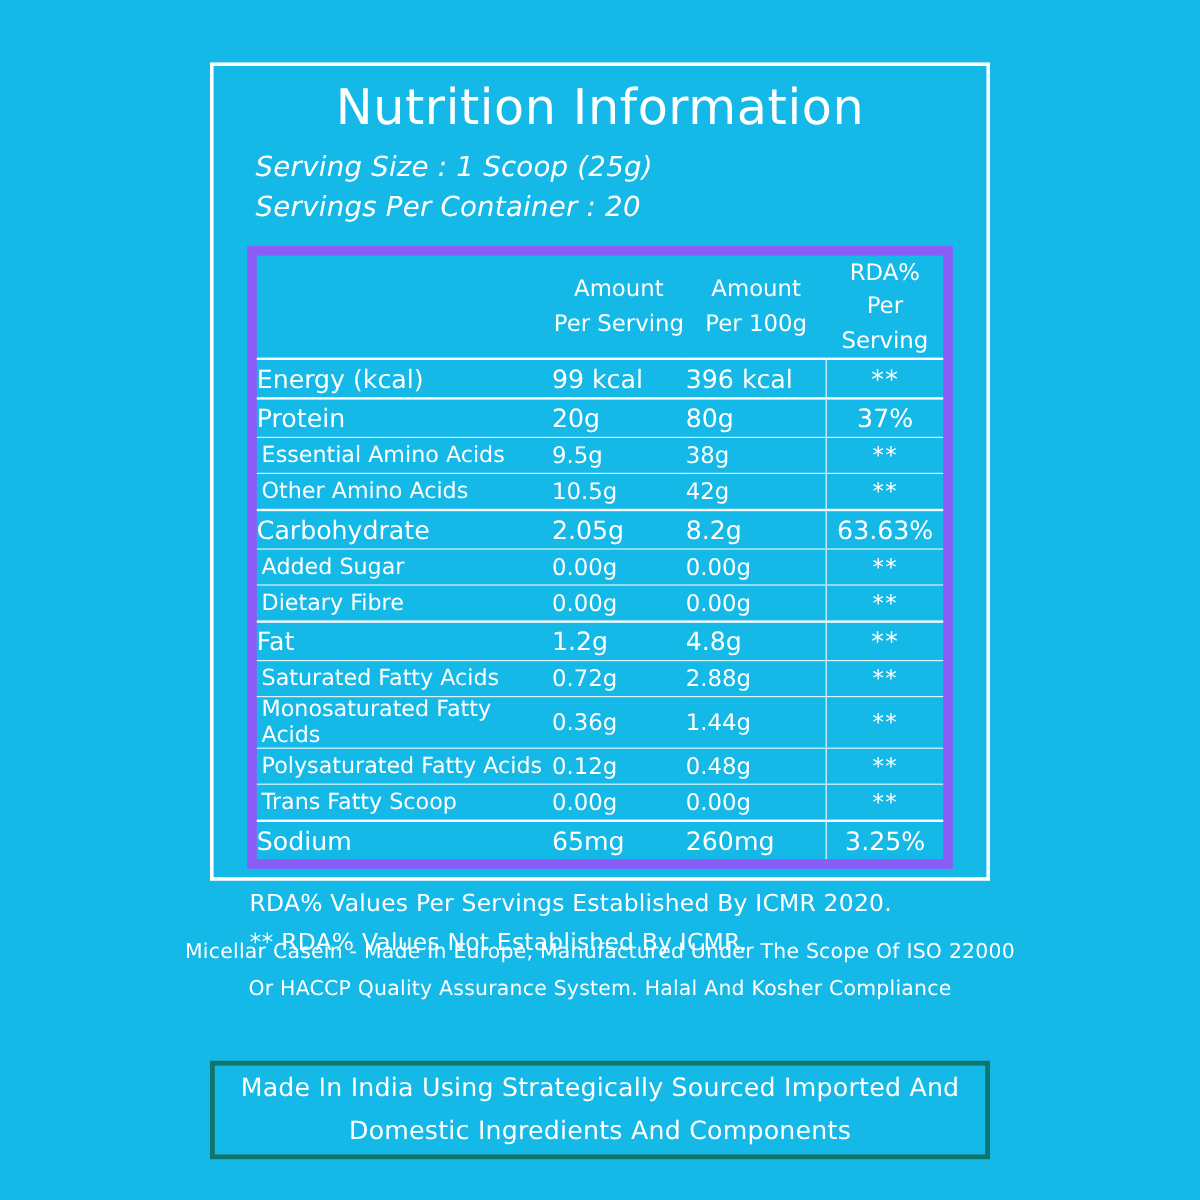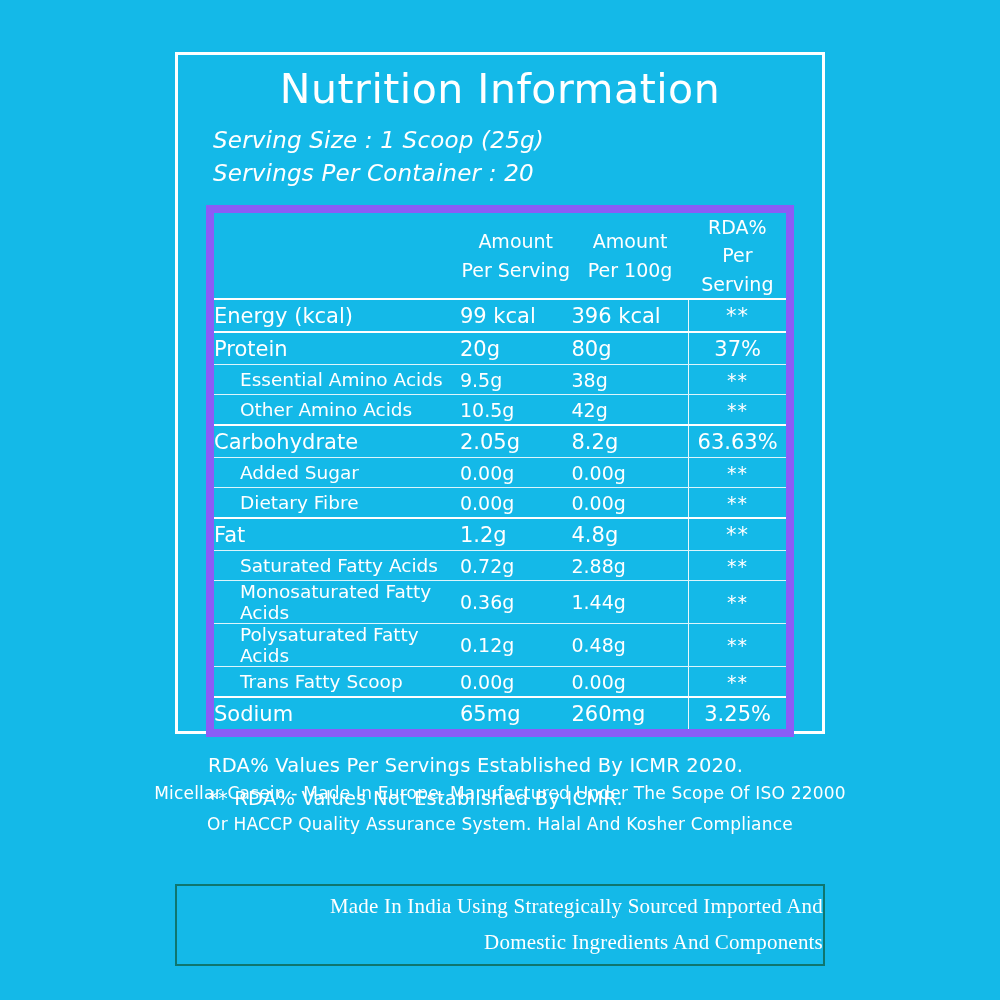--- a/index.html
+++ b/index.html
@@ -93,21 +93,21 @@
     font-size: 21px;
     height: 31px;
   }
   tbody tr.section-end td { border-bottom: 2px solid #ffffff; margin-left: 33px; }
   tbody tr:last-child td { border-bottom: none; }
 
   td.name {
     text-align: left;
     padding-left: 10px;
   }
-  td.name.sub { padding-left: 26px; font-size: 18.5px; }
+  td.name.sub { padding-left: 4px; font-size: 18.5px; }
   td.num {
     text-align: left;
   }
   td.rda { text-align: center; }
   .stars { letter-spacing: 1px; }
 
   
   td.sep-left { border-left: 1px solid rgba(255,255,255,0.9); }
 
   
@@ -134,27 +134,26 @@
     letter-spacing: 0.2px;
   }
 
   
   .made-box {
     position: absolute;
     left: 175px;
     top: 884px;
     width: 650px;
     height: 82px;
-    border: 2px solid #0f766e;
+    border: 4px solid #0f766e;
     box-sizing: border-box;
     display: flex;
     flex-direction: column;
-    align-items: flex-end;
+    align-items: center;
     justify-content: center;
-    font-family: Liberation Serif, serif;
   }
   .made-box div {
     font-size: 21px;
     line-height: 1.7;
     text-align: center;
     letter-spacing: 0.2px;
   }
 </style>
 </head>
 <body>

